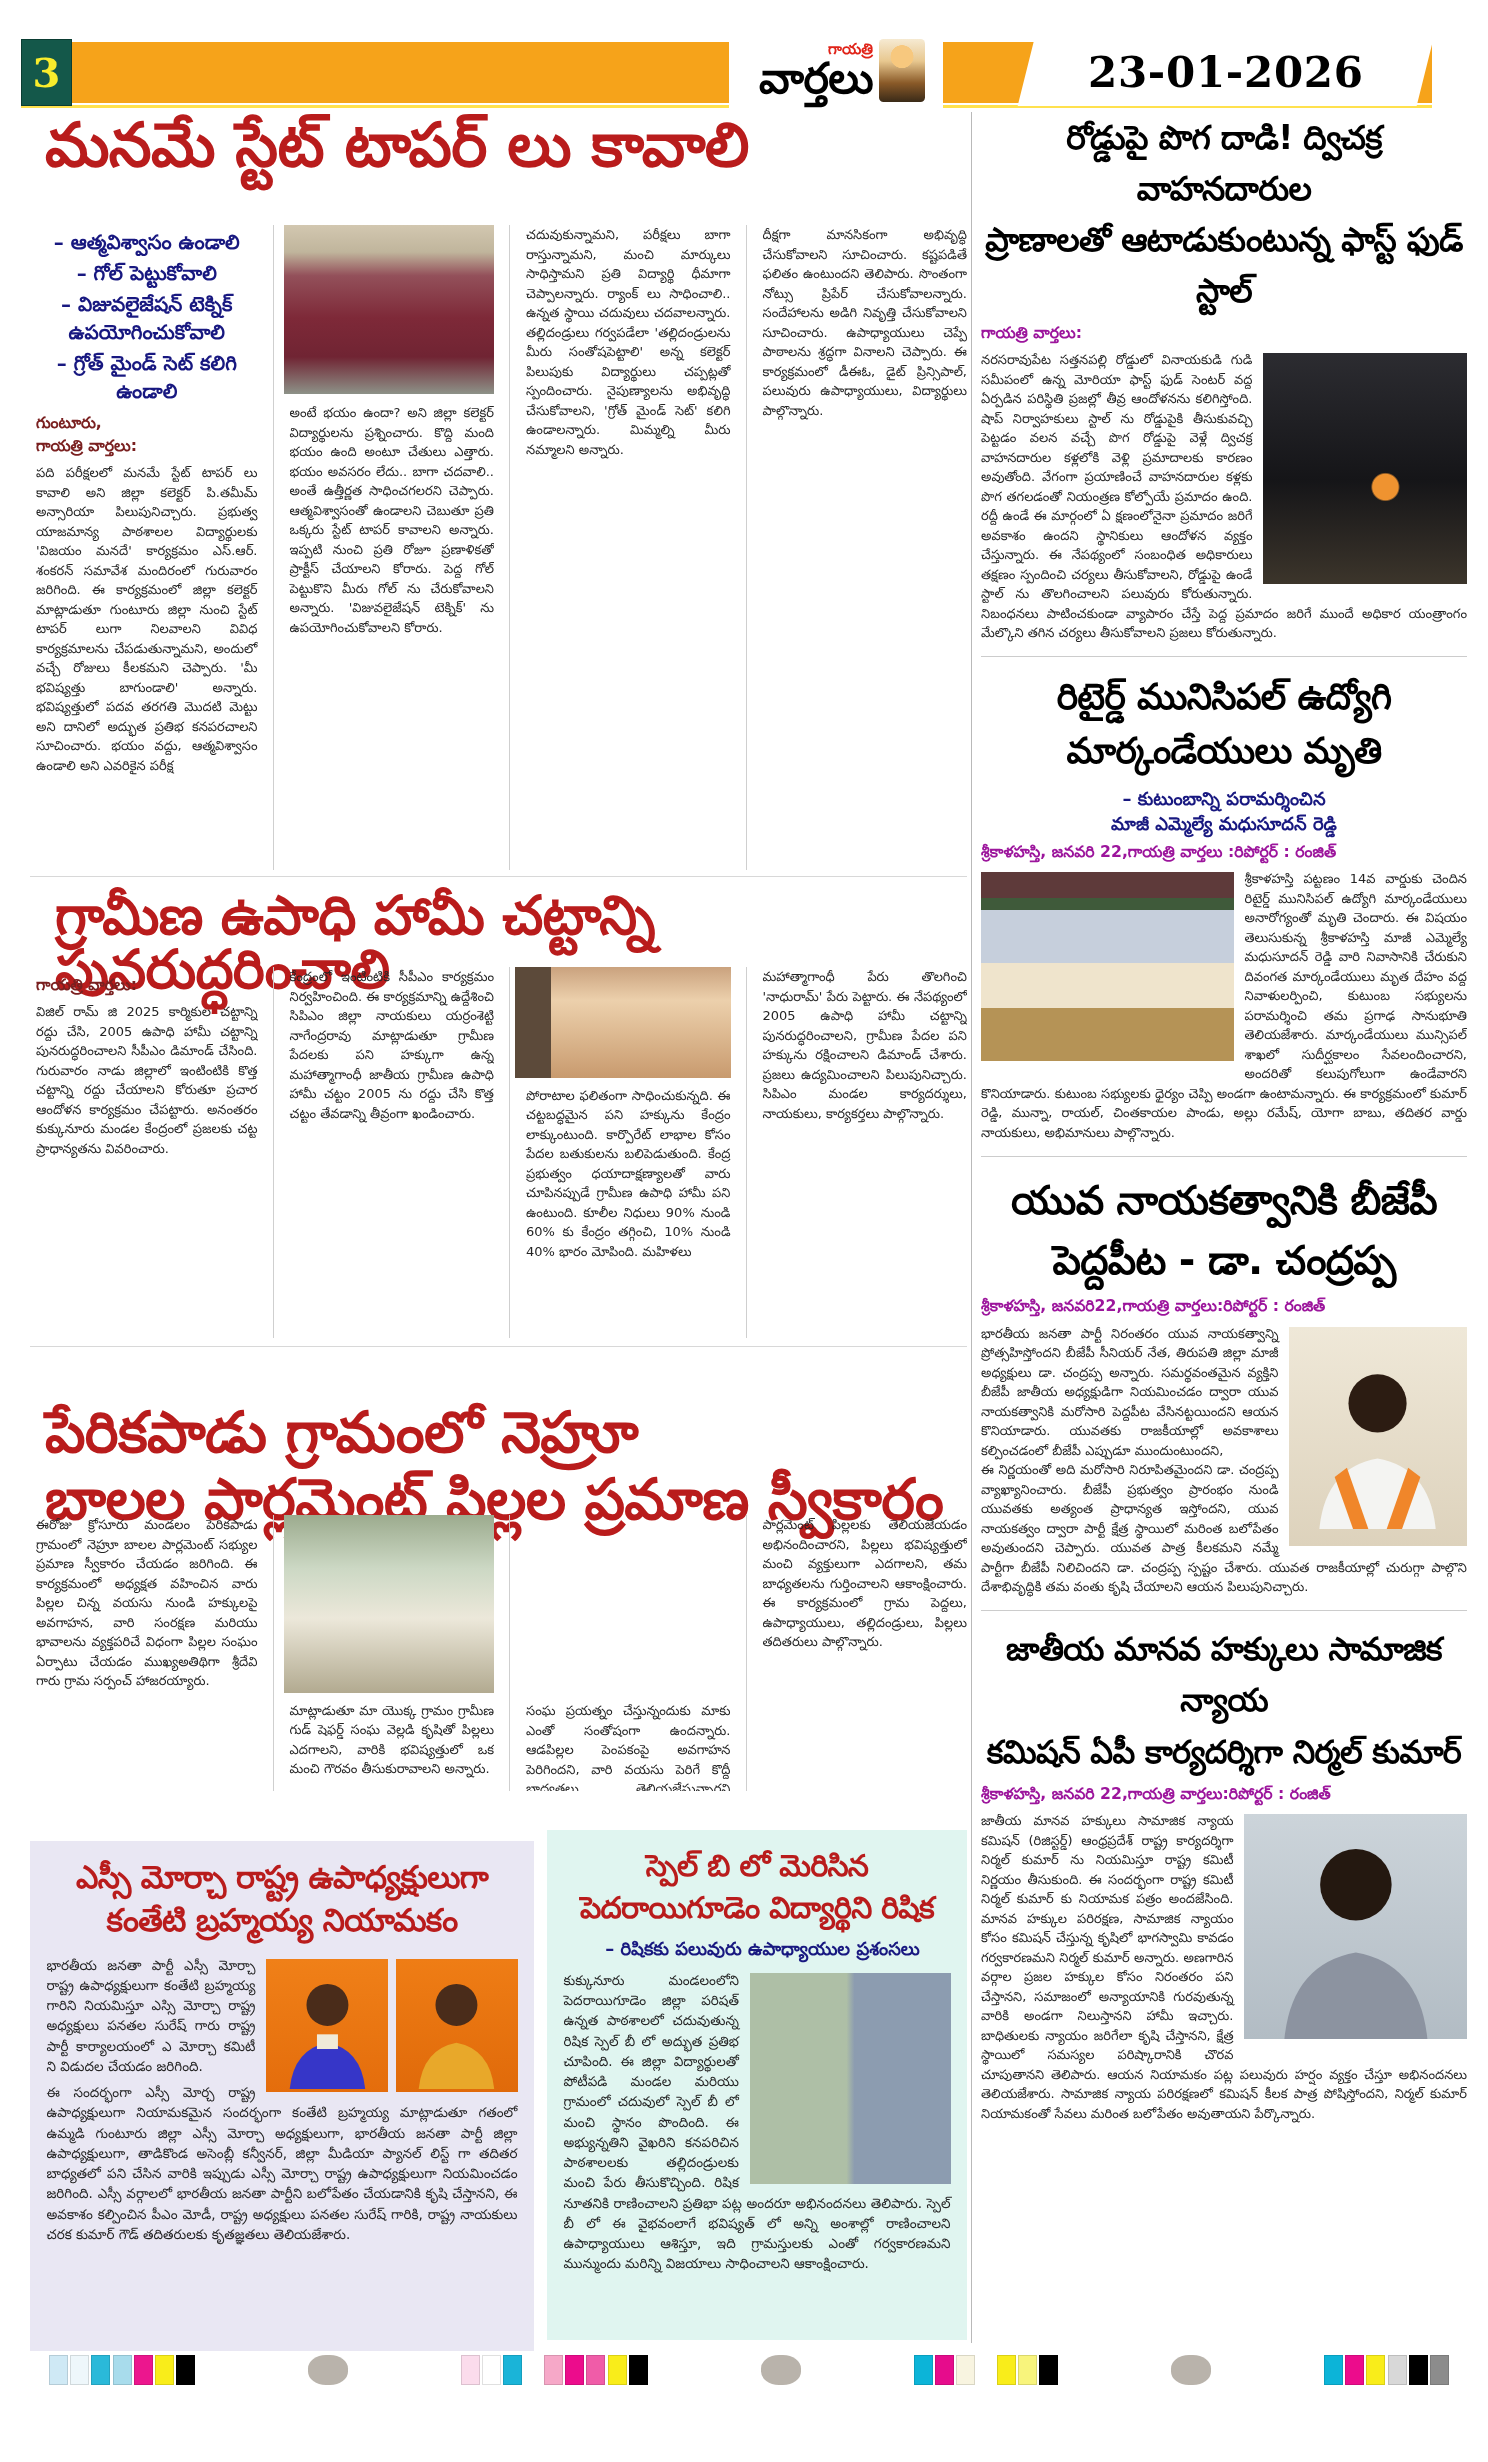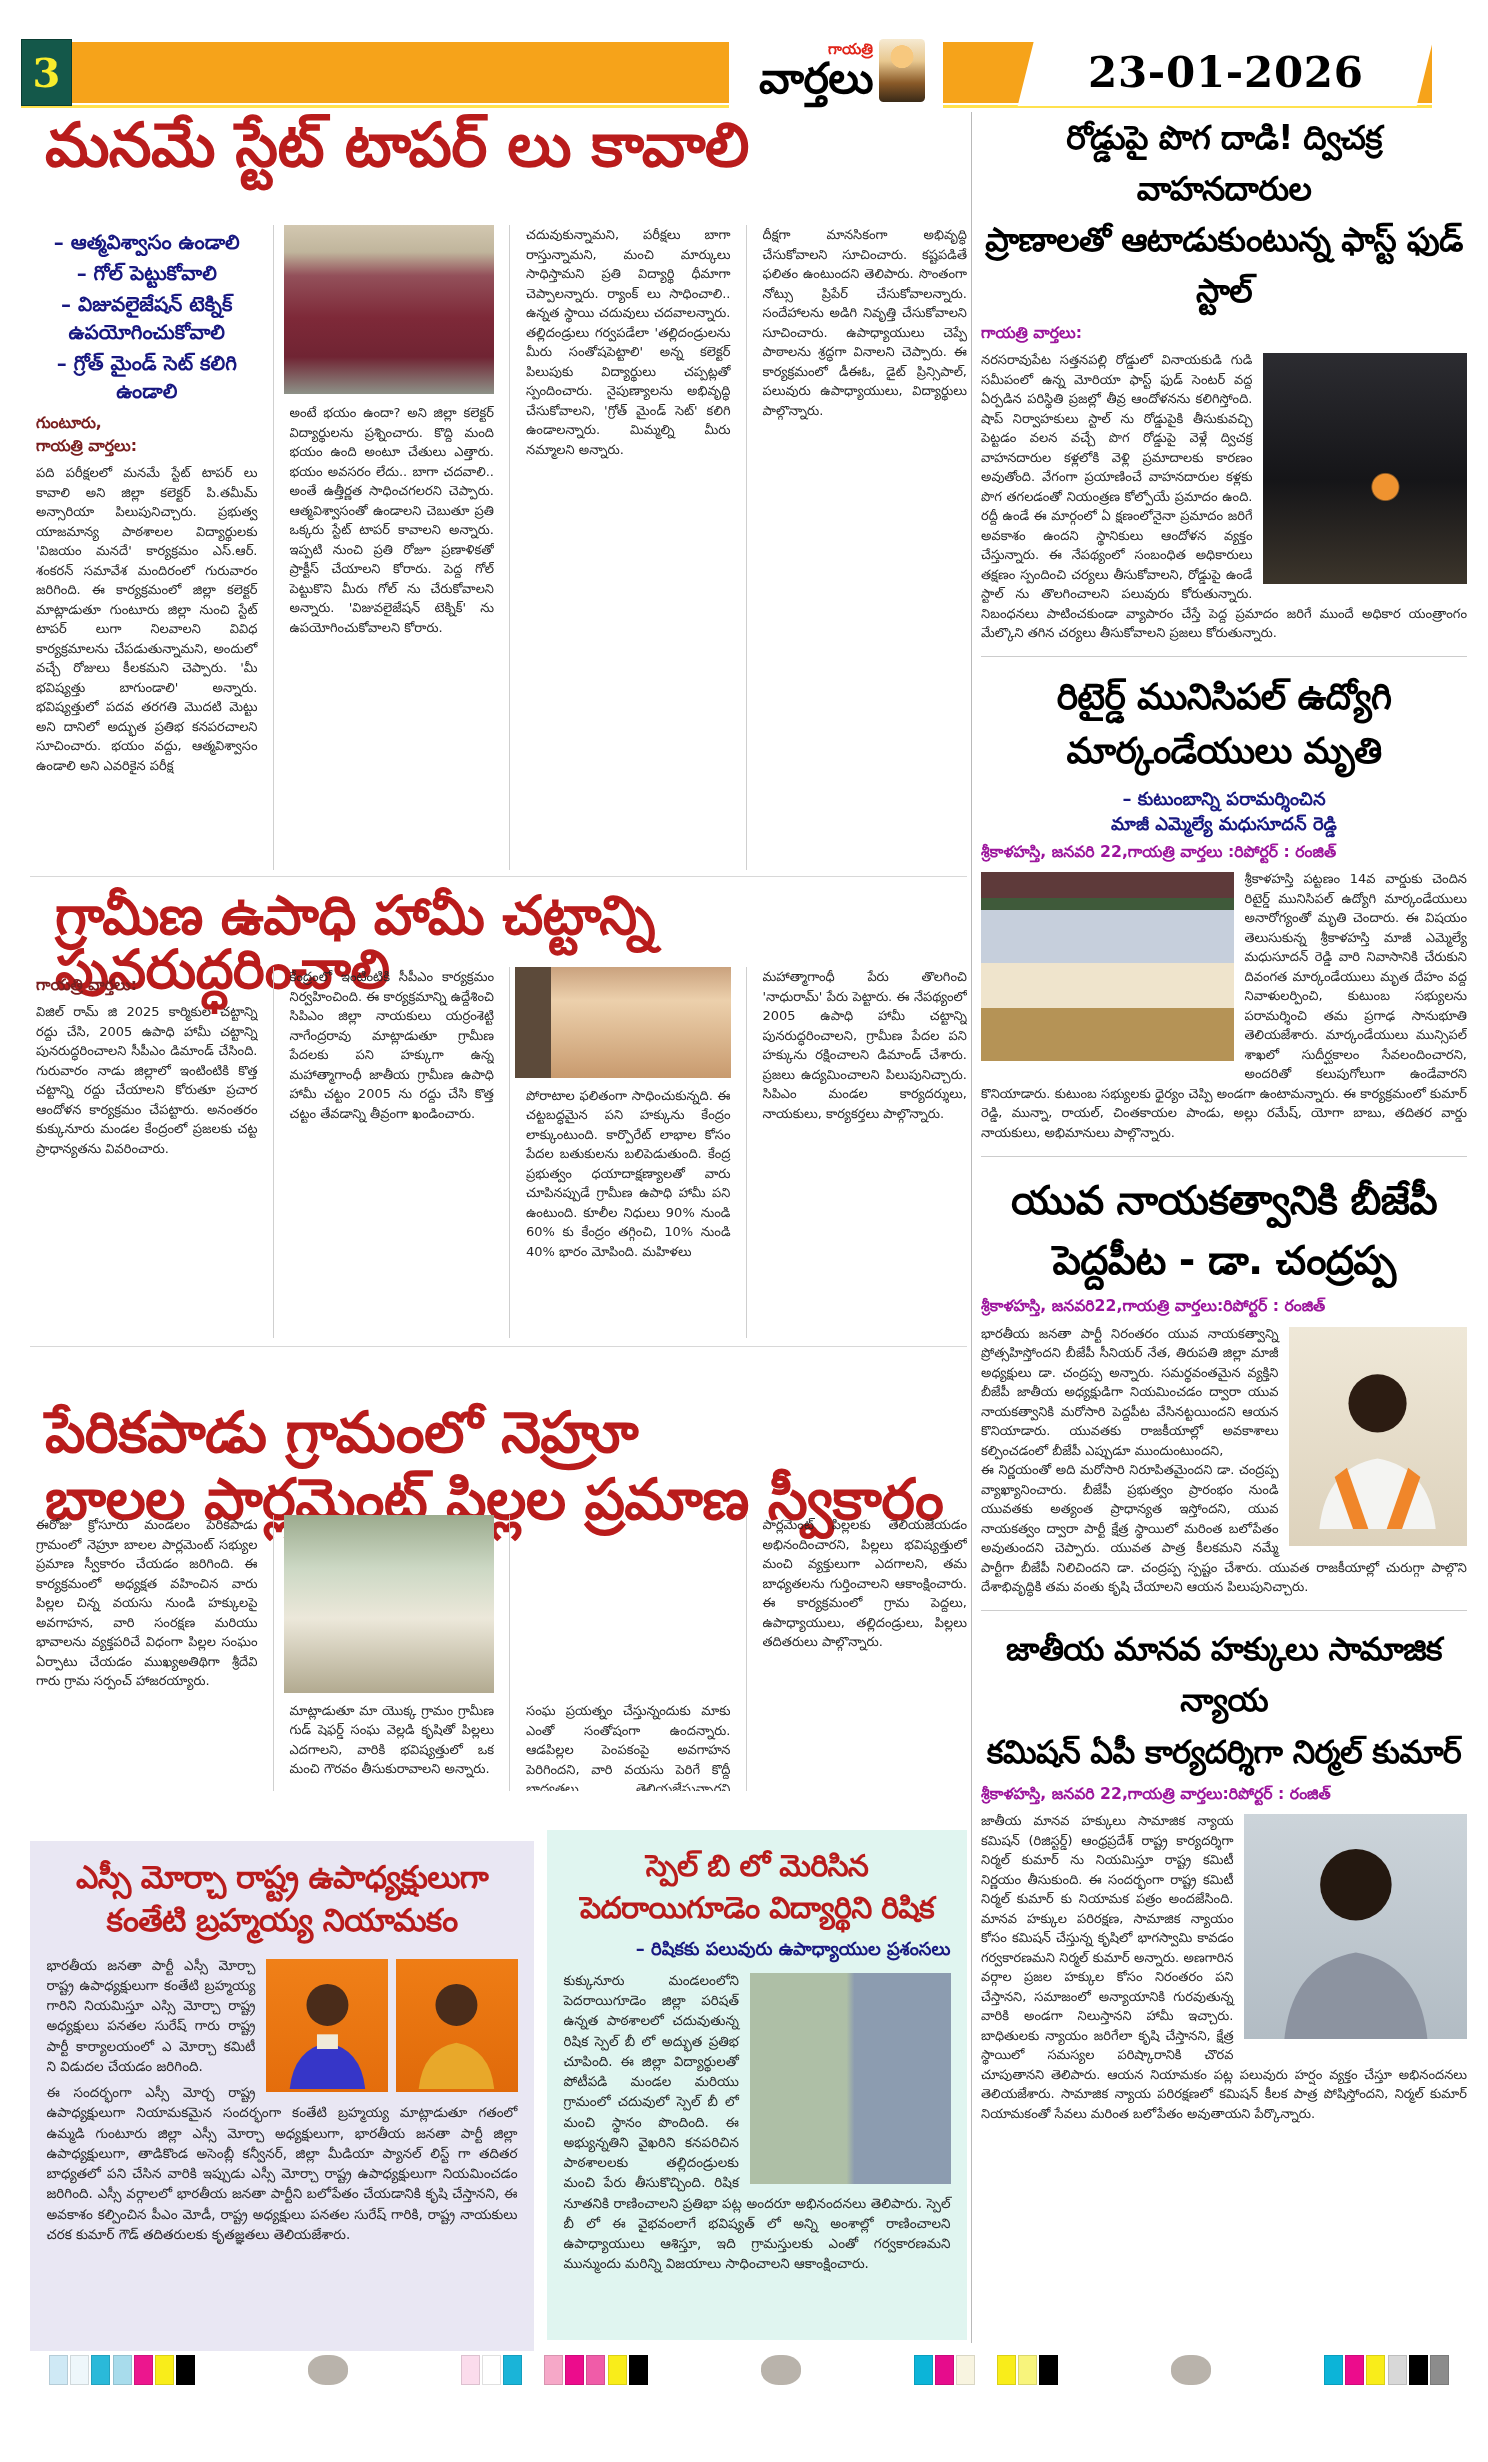--- a/index.html
+++ b/index.html
@@ -175,21 +175,21 @@
           </svg>
       </div>
     </div>
     <div class="body-txt" style="font-size:13.5px;">భారతీయ జనతా పార్టీ ఎస్సీ మోర్చా రాష్ట్ర ఉపాధ్యక్షులుగా కంతేటి బ్రహ్మయ్య గారిని నియమిస్తూ ఎస్సి మోర్చా రాష్ట్ర అధ్యక్షులు పనతల సురేష్ గారు రాష్ట్ర పార్టీ కార్యాలయంలో ఎ మోర్చా కమిటీ ని విడుదల చేయడం జరిగింది.</div>
     <div class="body-txt" style="font-size:13.5px;margin-top:6px;">ఈ సందర్భంగా ఎస్సీ మోర్చ రాష్ట్ర ఉపాధ్యక్షులుగా నియామకమైన సందర్భంగా కంతేటి బ్రహ్మయ్య మాట్లాడుతూ గతంలో ఉమ్మడి గుంటూరు జిల్లా ఎస్సీ మోర్చా అధ్యక్షులుగా, భారతీయ జనతా పార్టీ జిల్లా ఉపాధ్యక్షులుగా, తాడికొండ అసెంబ్లీ కన్వీనర్, జిల్లా మీడియా ప్యానల్ లిస్ట్ గా తదితర బాధ్యతలో పని చేసిన వారికి ఇప్పుడు ఎస్సీ మోర్చా రాష్ట్ర ఉపాధ్యక్షులుగా నియమించడం జరిగింది. ఎస్సీ వర్గాలలో భారతీయ జనతా పార్టీని బలోపేతం చేయడానికి కృషి చేస్తానని, ఈ అవకాశం కల్పించిన పీఎం మోడీ, రాష్ట్ర అధ్యక్షులు పనతల సురేష్ గారికి, రాష్ట్ర నాయకులు చరక కుమార్ గౌడ్ తదితరులకు కృతజ్ఞతలు తెలియజేశారు.</div>
   </div>
 
   <div class="boxM">
     <div class="headline" style="font-size:30px;text-align:center;line-height:1.4;margin-bottom:7.5px;">స్పెల్ బి లో మెరిసిన
 పెదరాయిగూడెం విద్యార్థిని రిషిక</div>
-    <div class="pt-navy-sm" style="text-align:right;margin:0 0 9px 11px;">– రిషికకు పలువురు ఉపాధ్యాయుల ప్రశంసలు</div>
+    <div class="pt-navy-sm" style="text-align:center;margin:0 0 9px 11px;">– రిషికకు పలువురు ఉపాధ్యాయుల ప్రశంసలు</div>
     <div class="ph fl-r" style="width:201px;height:211px;background:
            linear-gradient(90deg,#aebfa6 0 48%,#8c9cb0 52% 100%),linear-gradient(180deg,#cfd8c8,#8898a8);"></div>
     <div class="body-txt" style="font-size:13.5px;">కుక్కునూరు మండలంలోని పెదరాయిగూడెం జిల్లా పరిషత్ ఉన్నత పాఠశాలలో చదువుతున్న రిషిక స్పెల్ బీ లో అద్భుత ప్రతిభ చూపింది. ఈ జిల్లా విద్యార్థులతో పోటీపడి మండల మరియు గ్రామంలో చదువులో స్పెల్ బీ లో మంచి స్థానం పొందింది. ఈ అభ్యున్నతిని వైఖరిని కనపరిచిన పాఠశాలలకు తల్లిదండ్రులకు మంచి పేరు తీసుకొచ్చింది. రిషిక నూతనికి రాణించాలని ప్రతిభా పట్ల అందరూ అభినందనలు తెలిపారు. స్పెల్ బీ లో ఈ వైభవంలాగే భవిష్యత్ లో అన్ని అంశాల్లో రాణించాలని ఉపాధ్యాయులు ఆశిస్తూ, ఇది గ్రామస్తులకు ఎంతో గర్వకారణమని మున్ముందు మరిన్ని విజయాలు సాధించాలని ఆకాంక్షించారు.</div>
   </div>
 
   <div class="vrule"></div>
 
   <div class="rcol">
 
     <div class="r-head" style="font-size:33px;line-height:1.55;">రోడ్డుపై పొగ దాడి! ద్విచక్ర వాహనదారుల

